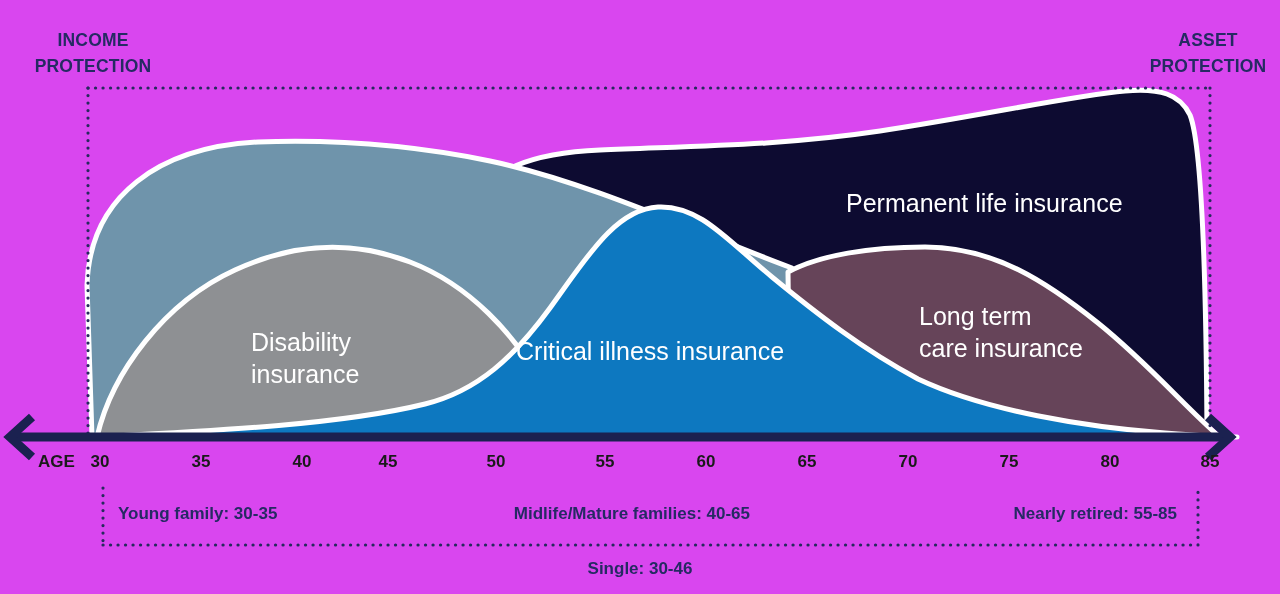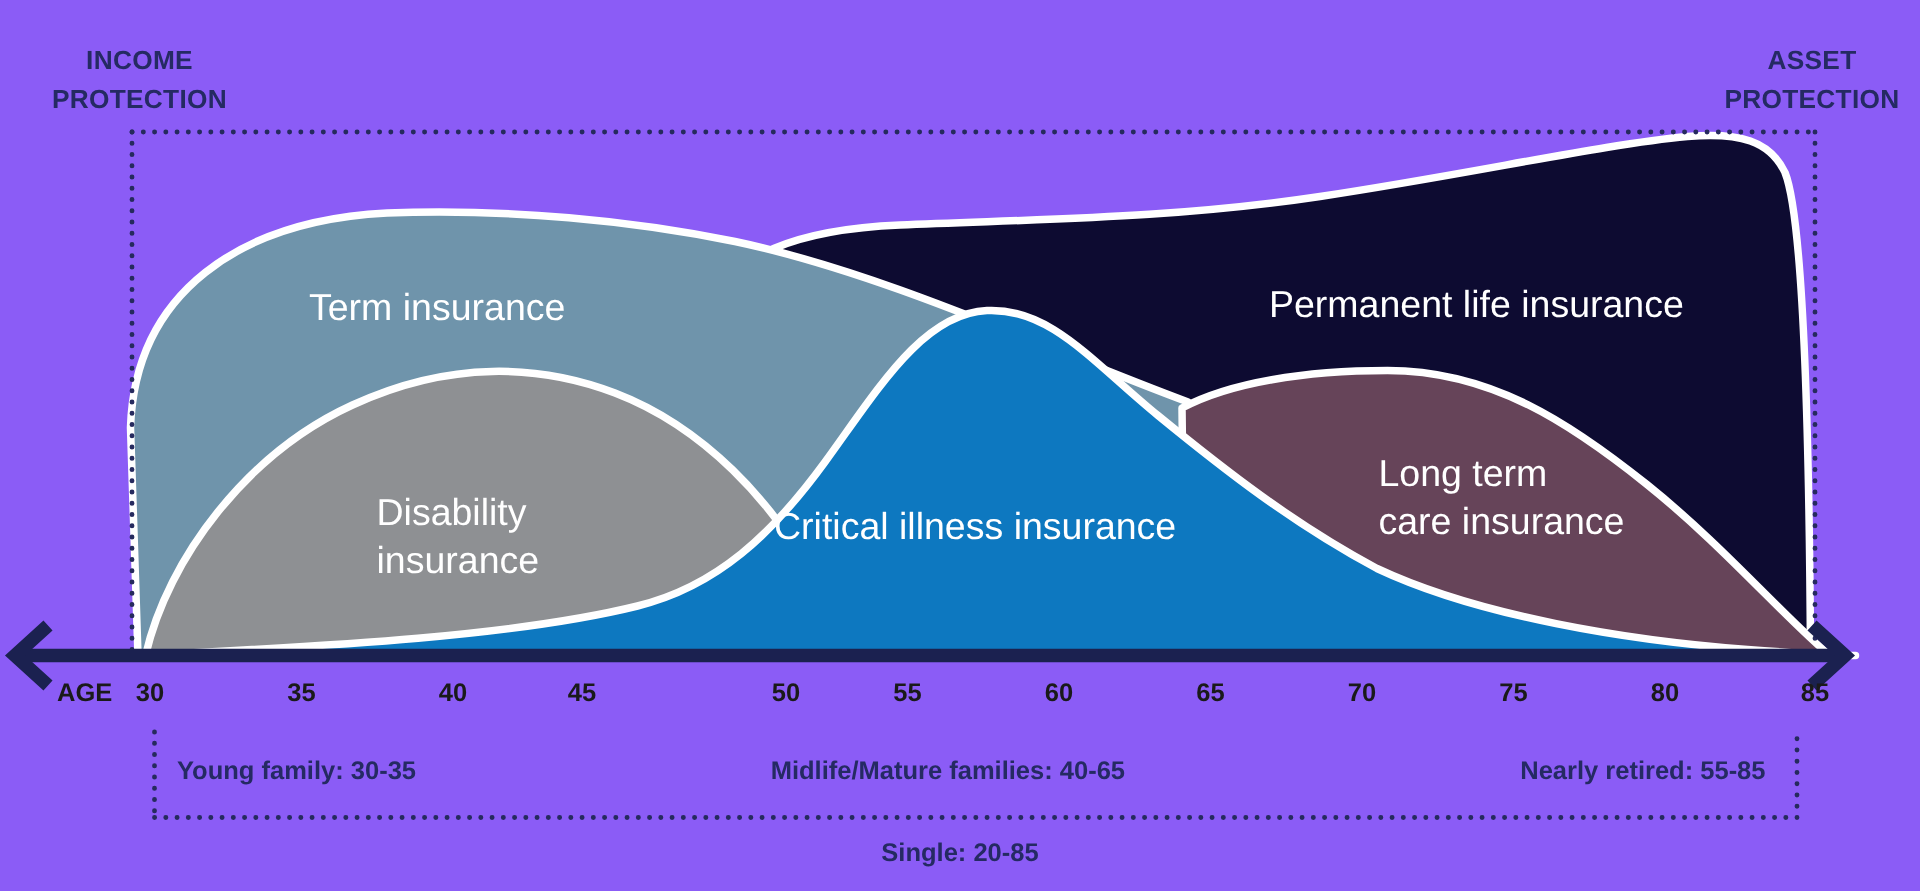--- a/index.html
+++ b/index.html
@@ -1,17 +1,17 @@
 <!DOCTYPE html>
 <html><head>
 <meta charset="utf-8">
 <style>
   html,body{margin:0;padding:0;background:#fff;}
   #stage{
-    position:relative;width:1280px;height:594px;background:#8b5cf6;overflow:hidden;
+    position:relative;width:1280px;height:594px;background:#d946ef;overflow:hidden;
     font-family:"Liberation Sans",sans-serif;
   }
   #chart-svg{position:absolute;left:0;top:0;}
   .lbl{position:absolute;white-space:pre-line;}
   .area-label{color:#ffffff;font-size:25px;font-weight:400;line-height:1.26;}
   .corner-title{color:#252a63;font-size:17.5px;font-weight:700;line-height:1.5;text-align:center;letter-spacing:.2px;}
   .tick{color:#1a1a1a;font-size:17px;font-weight:700;text-align:center;width:44px;}
   .age-label{color:#1a1a1a;font-size:17px;font-weight:700;margin-left:12px;}
   .seg-label{color:#252a63;font-size:17px;font-weight:700;}
 </style>
@@ -63,39 +63,38 @@
     <polyline points="1208,417 1230,437 1208,457" fill="none" stroke-width="9" stroke="#1b2150"></polyline>
 
     <path fill="none" stroke-width="3.2" stroke-linecap="round" stroke-dasharray="0.1 7.4" d="M 103,488 V 545 M 103,545 H 1198 M 1198,545 V 488" stroke="#262a5e"></path>
   </svg>
 
   <div class="lbl corner-title" style="left:13px;top:27px;width:160px;">INCOME
 PROTECTION</div>
   <div class="lbl corner-title" style="left:1128px;top:27px;width:160px;">ASSET
 PROTECTION</div>
 
-  <div class="lbl area-label" style="left:206px;top:190px;">Term insurance</div>
   <div class="lbl area-label" style="left:251px;top:302px;margin-top:25px;">Disability
 insurance</div>
   <div class="lbl area-label" style="left:516px;top:336px;">Critical illness insurance</div>
   <div class="lbl area-label" style="left:919px;top:301px;">Long term
 care insurance</div>
   <div class="lbl area-label" style="left:846px;top:188px;">Permanent life insurance</div>
 
   <div class="lbl age-label" style="left:26px;top:452px;">AGE</div>
   <div class="lbl tick" style="left:78px;top:452px;">30</div>
   <div class="lbl tick" style="left:179px;top:452px;">35</div>
   <div class="lbl tick" style="left:280px;top:452px;">40</div>
   <div class="lbl tick" style="left:366px;top:452px;">45</div>
-  <div class="lbl tick" style="left:502px;top:452px;text-align:center;">50</div>
+  <div class="lbl tick" style="left:474px;top:452px;text-align:center;">50</div>
   <div class="lbl tick" style="left:583px;top:452px;">55</div>
   <div class="lbl tick" style="left:684px;top:452px;">60</div>
   <div class="lbl tick" style="left:785px;top:452px;">65</div>
   <div class="lbl tick" style="left:886px;top:452px;">70</div>
   <div class="lbl tick" style="left:987px;top:452px;">75</div>
   <div class="lbl tick" style="left:1088px;top:452px;">80</div>
   <div class="lbl tick" style="left:1188px;top:452px;">85</div>
 
   <div class="lbl seg-label" style="left:118px;top:504px;">Young family: 30-35</div>
   <div class="lbl seg-label" style="left:510px;top:504px;width:240px;text-align:right;">Midlife/Mature families: 40-65</div>
   <div class="lbl seg-label" style="left:997px;top:504px;width:180px;text-align:right;">Nearly retired: 55-85</div>
-  <div class="lbl seg-label" style="left:540px;top:559px;width:200px;text-align:center;">Single: 20-85</div>
+  <div class="lbl seg-label" style="left:540px;top:559px;width:200px;text-align:center;">Single: 30-46</div>
 </div>
 
 </body></html>

